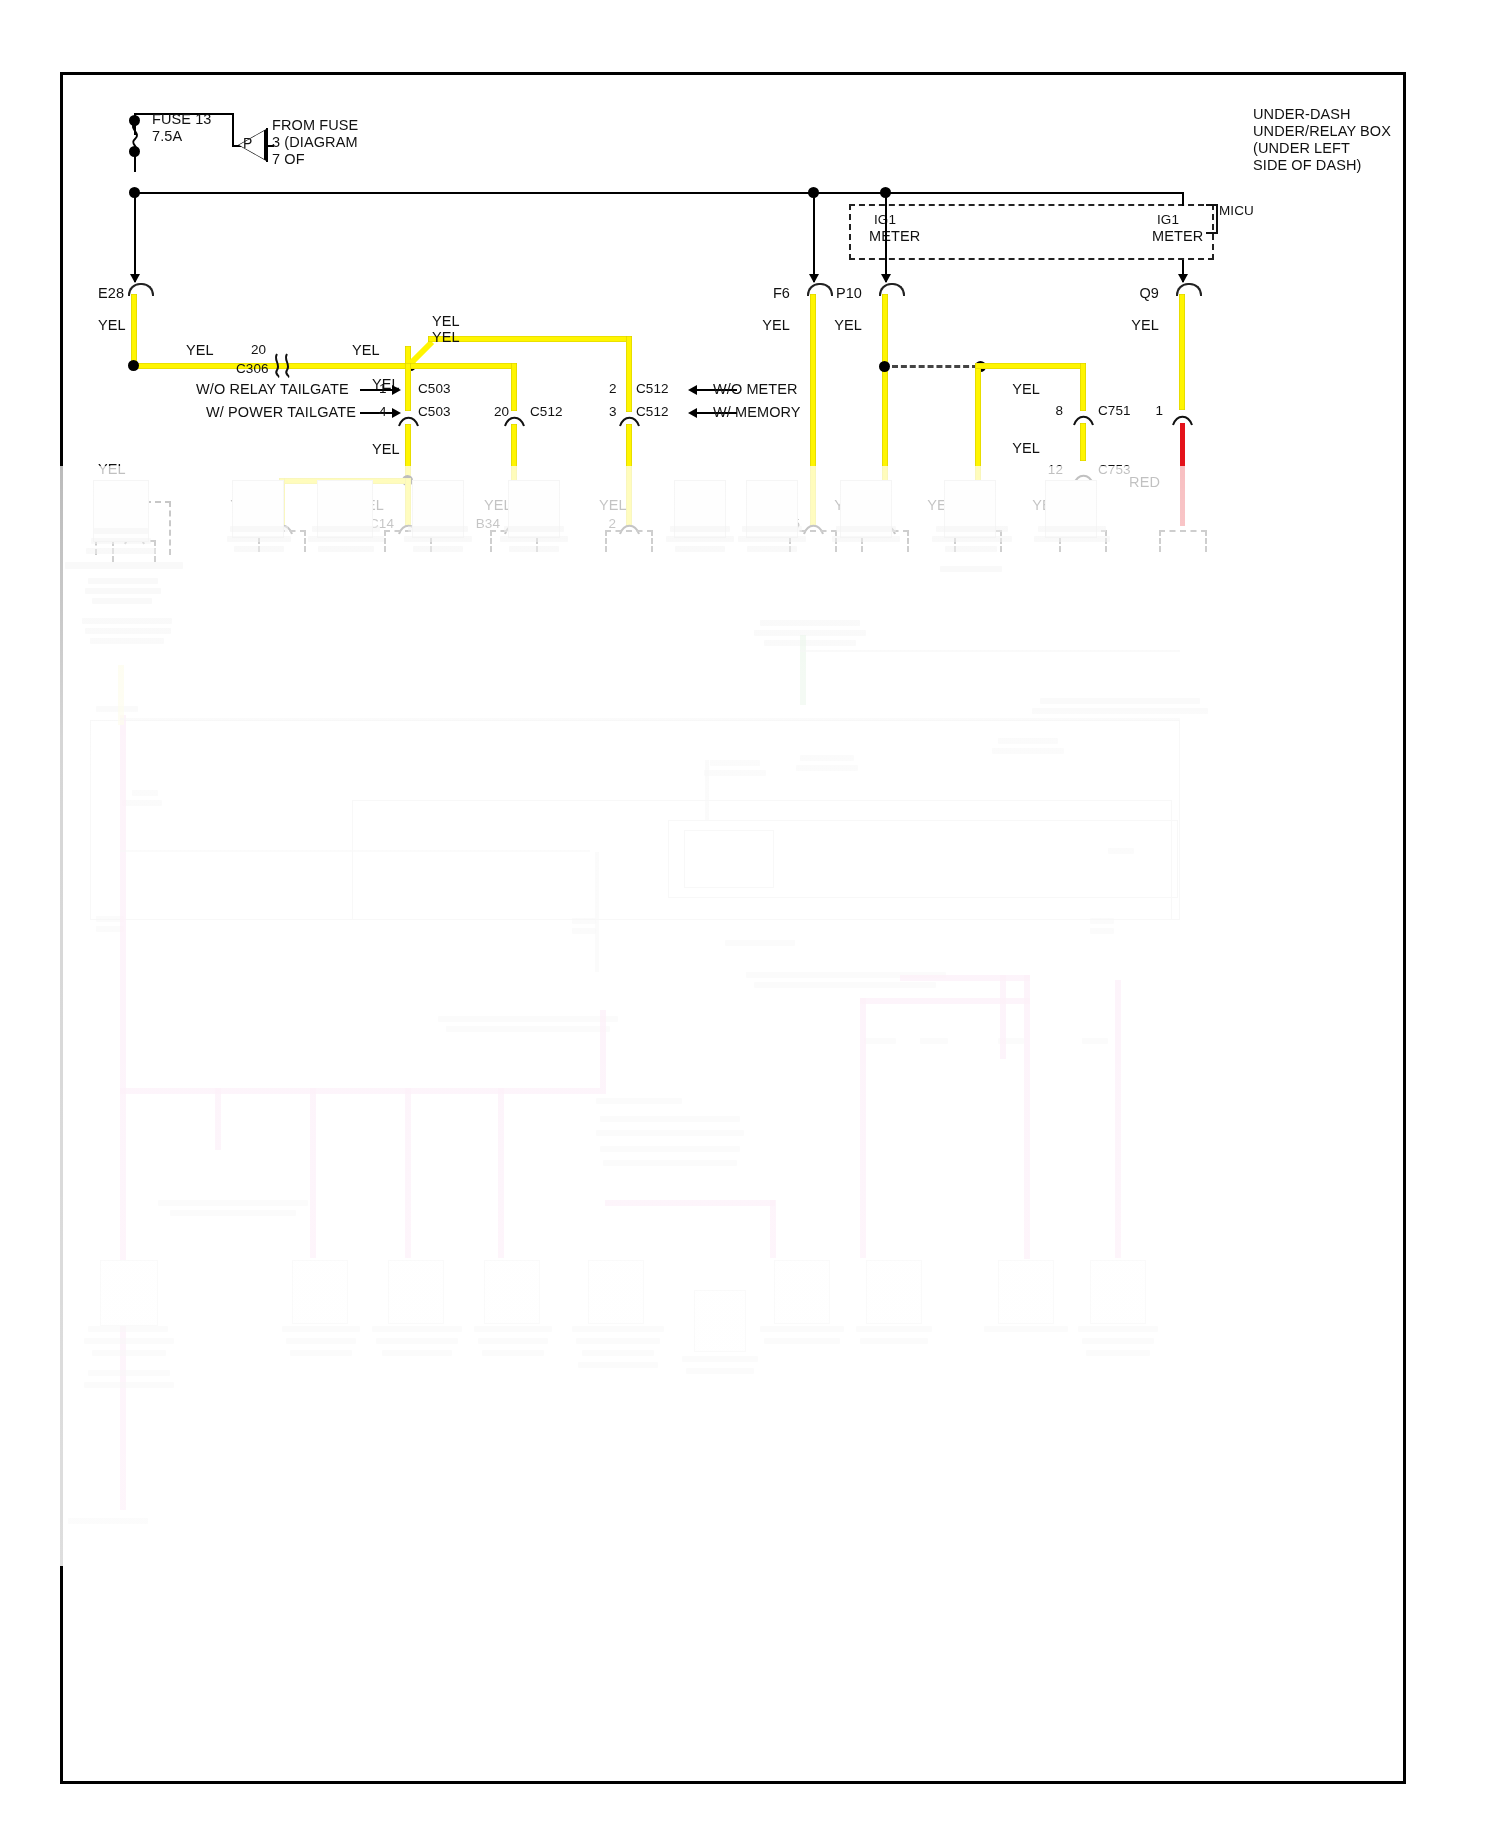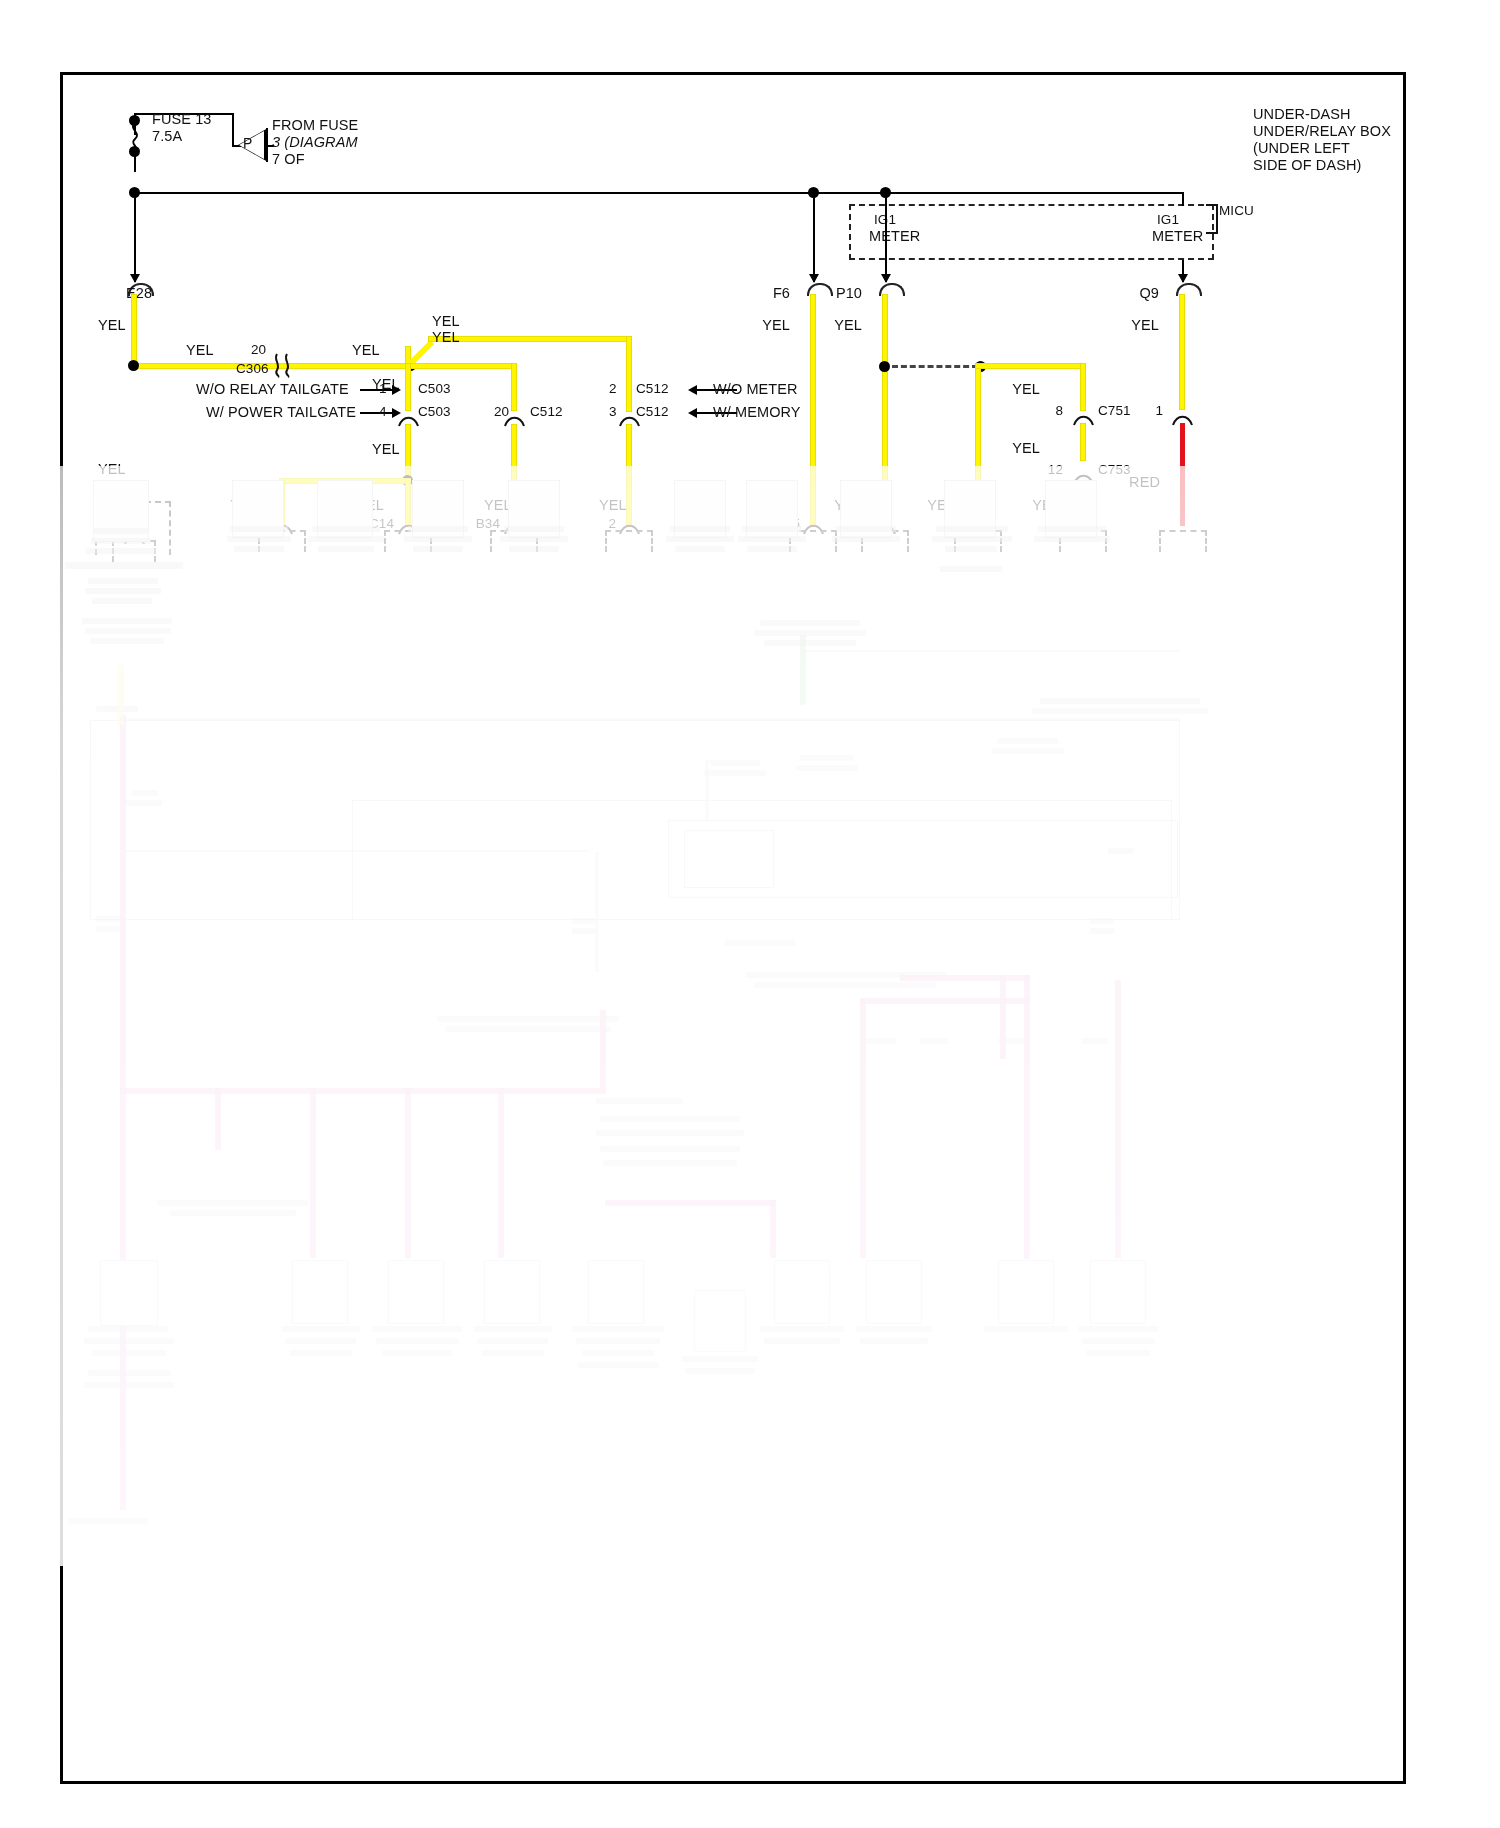--- a/index.html
+++ b/index.html
@@ -99,32 +99,32 @@
   <div class="wire vline" style="left:134px;top:150px;height:22px;"></div>
 
   <div class="lbl" style="left:152px;top:111px;">FUSE 13</div>
   <div class="lbl" style="left:152px;top:128px;">7.5A</div>
 
   <div class="tri" style="left:238px;top:128px;"></div>
   <div class="tri-in" style="left:239px;top:131px;"></div>
   <div class="wire vline" style="left:266px;top:128px;height:34px;"></div>
   <div class="lbl" style="left:243px;top:135px;font-size:14px;">P</div>
   <div class="lbl" style="left:272px;top:117px;">FROM FUSE</div>
-  <div class="lbl" style="left:272px;top:134px;font-style:italic;">3 (DIAGRAM</div>
+  <div class="lbl" style="left:272px;top:134px;">3 (DIAGRAM</div>
   <div class="lbl" style="left:272px;top:151px;">7 OF</div>
 
   <div class="wire hline" style="left:134px;top:192px;width:1050px;"></div>
   <div class="dot" style="left:129px;top:187px;"></div>
   <div class="dot" style="left:808px;top:187px;"></div>
   <div class="dot" style="left:880px;top:187px;"></div>
 
   <div class="wire vline" style="left:134px;top:192px;height:90px;"></div>
   <div class="arr-d" style="left:130px;top:274px;"></div>
   <div class="cup" style="left:128px;top:283px;"></div>
-  <div class="lbl" style="left:98px;top:285px;margin-left:28px;">E28</div>
+  <div class="lbl" style="left:98px;top:285px;">E28</div>
   <div class="lbl" style="left:98px;top:317px;">YEL</div>
 
   <div class="wire vline" style="left:813px;top:192px;height:90px;"></div>
   <div class="arr-d" style="left:809px;top:274px;"></div>
   <div class="cup" style="left:807px;top:283px;"></div>
   <div class="lbl" style="left:790px;top:285px;text-align:right;transform:translateX(-100%);">F6</div>
   <div class="lbl" style="left:790px;top:317px;text-align:right;transform:translateX(-100%);">YEL</div>
 
   <div class="dashbox" style="left:849px;top:204px;width:365px;height:56px;"></div>
   <div class="micu-br" style="left:1206px;top:204px;height:26px;"></div>

